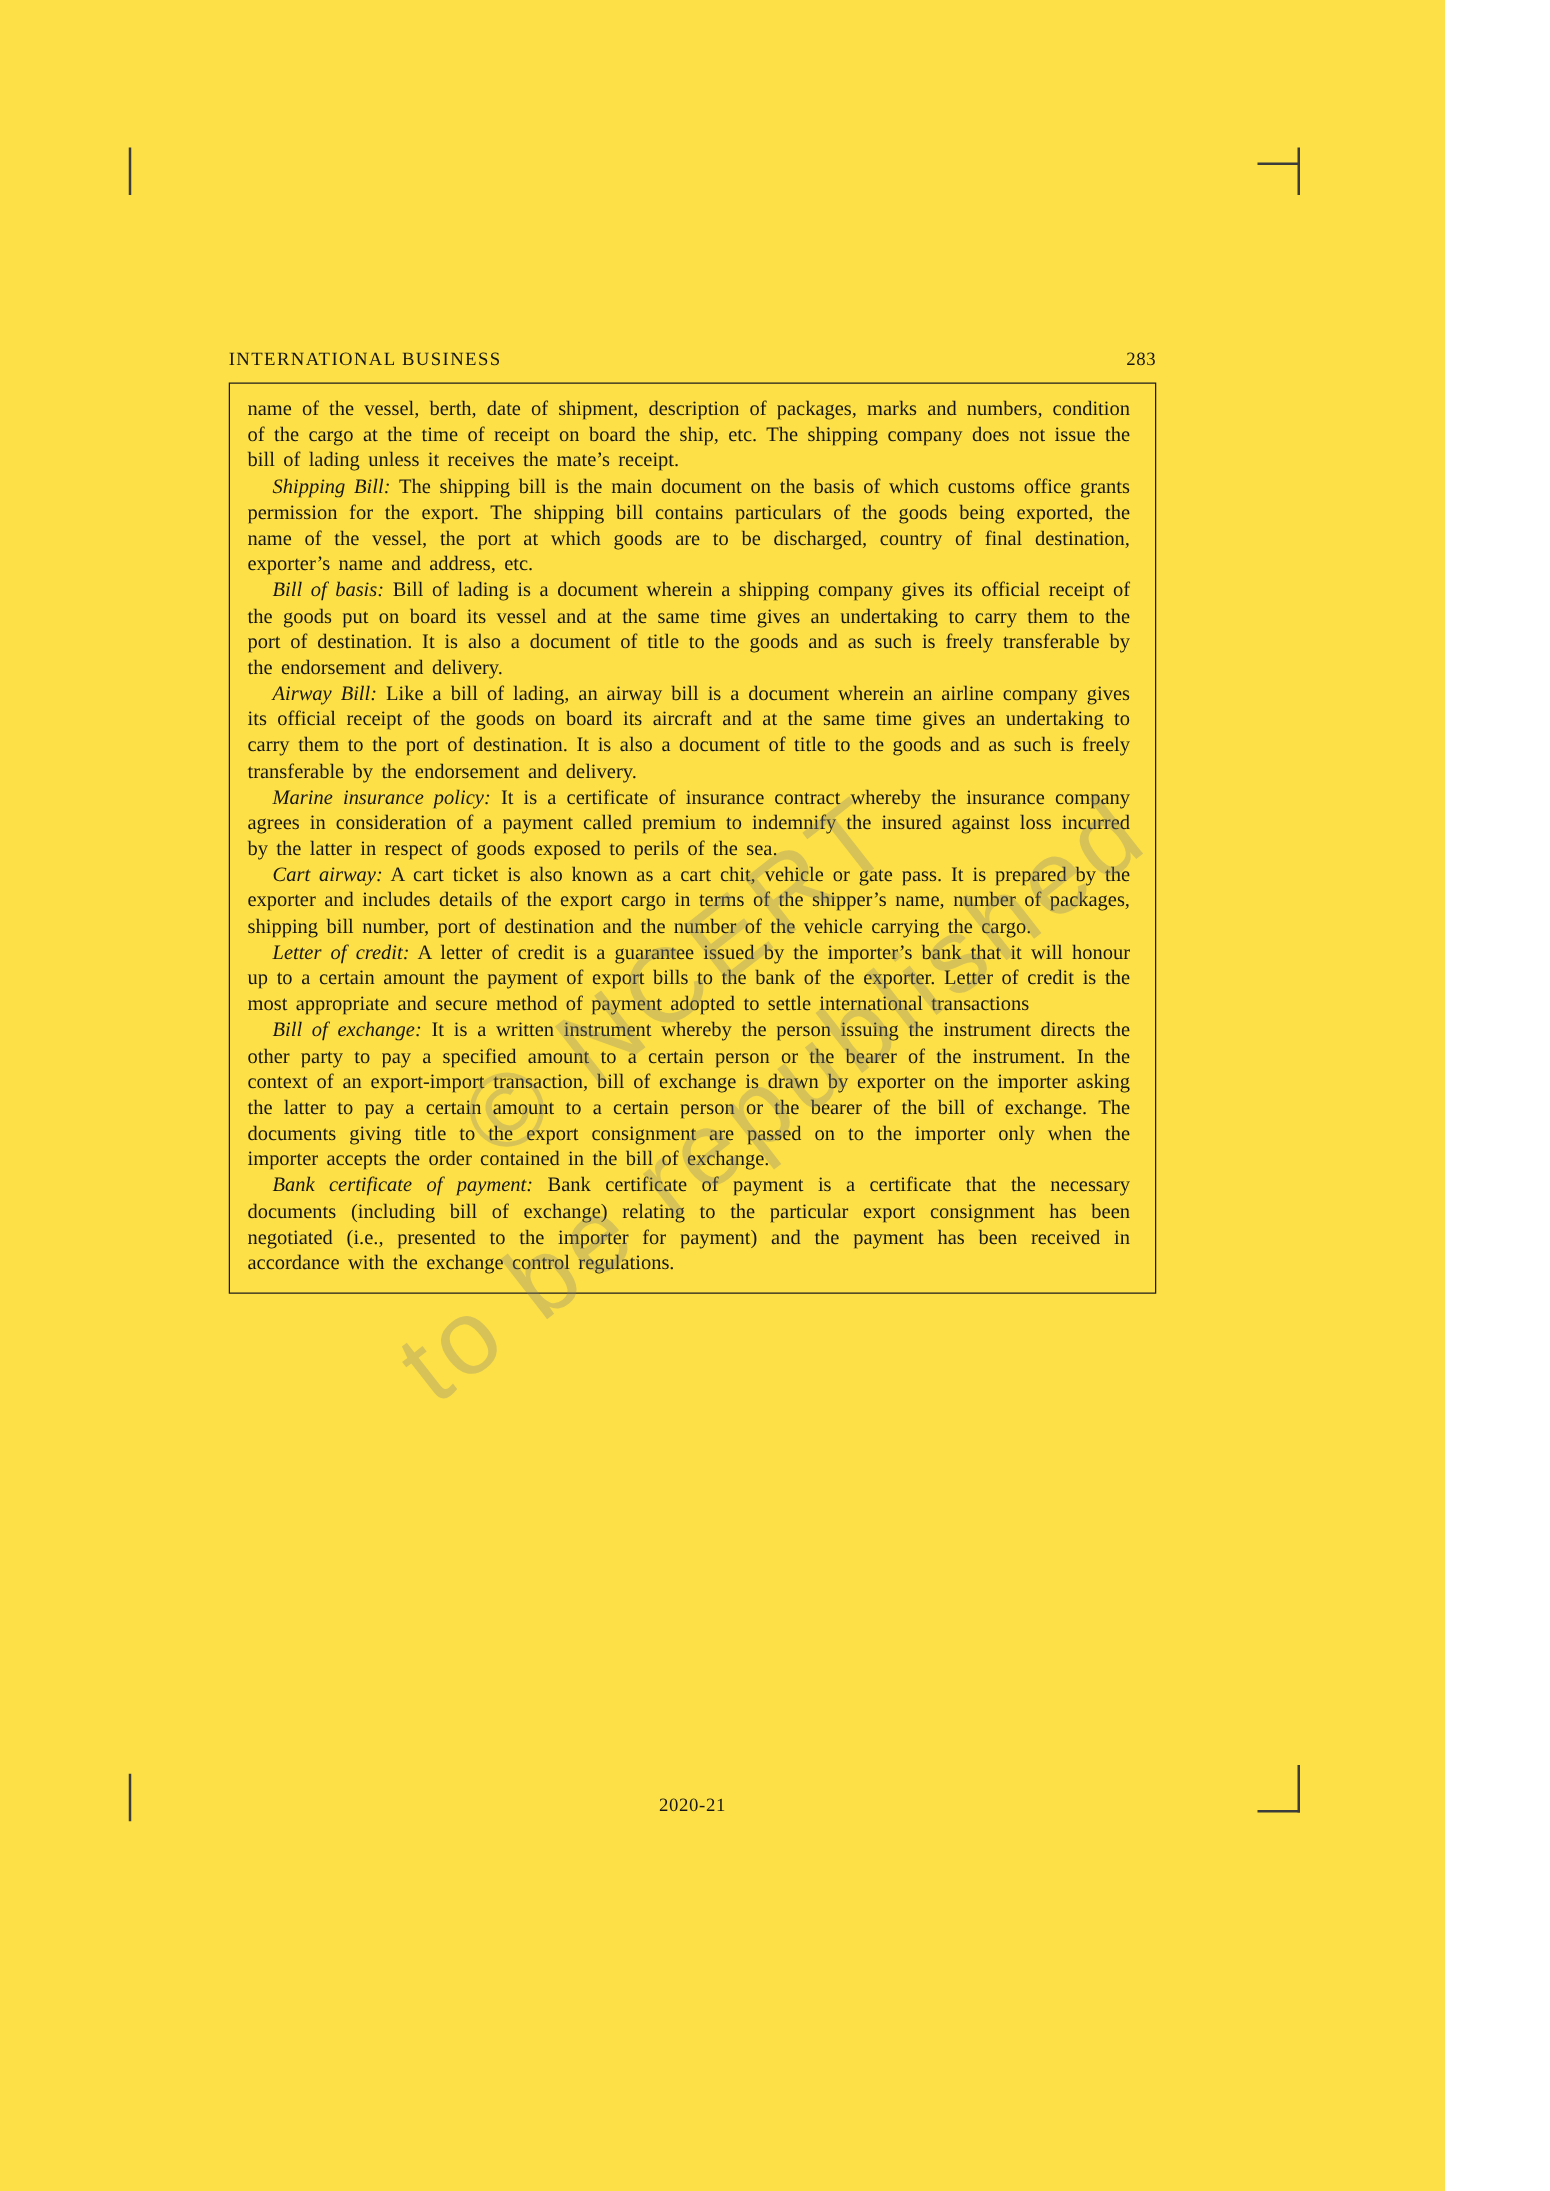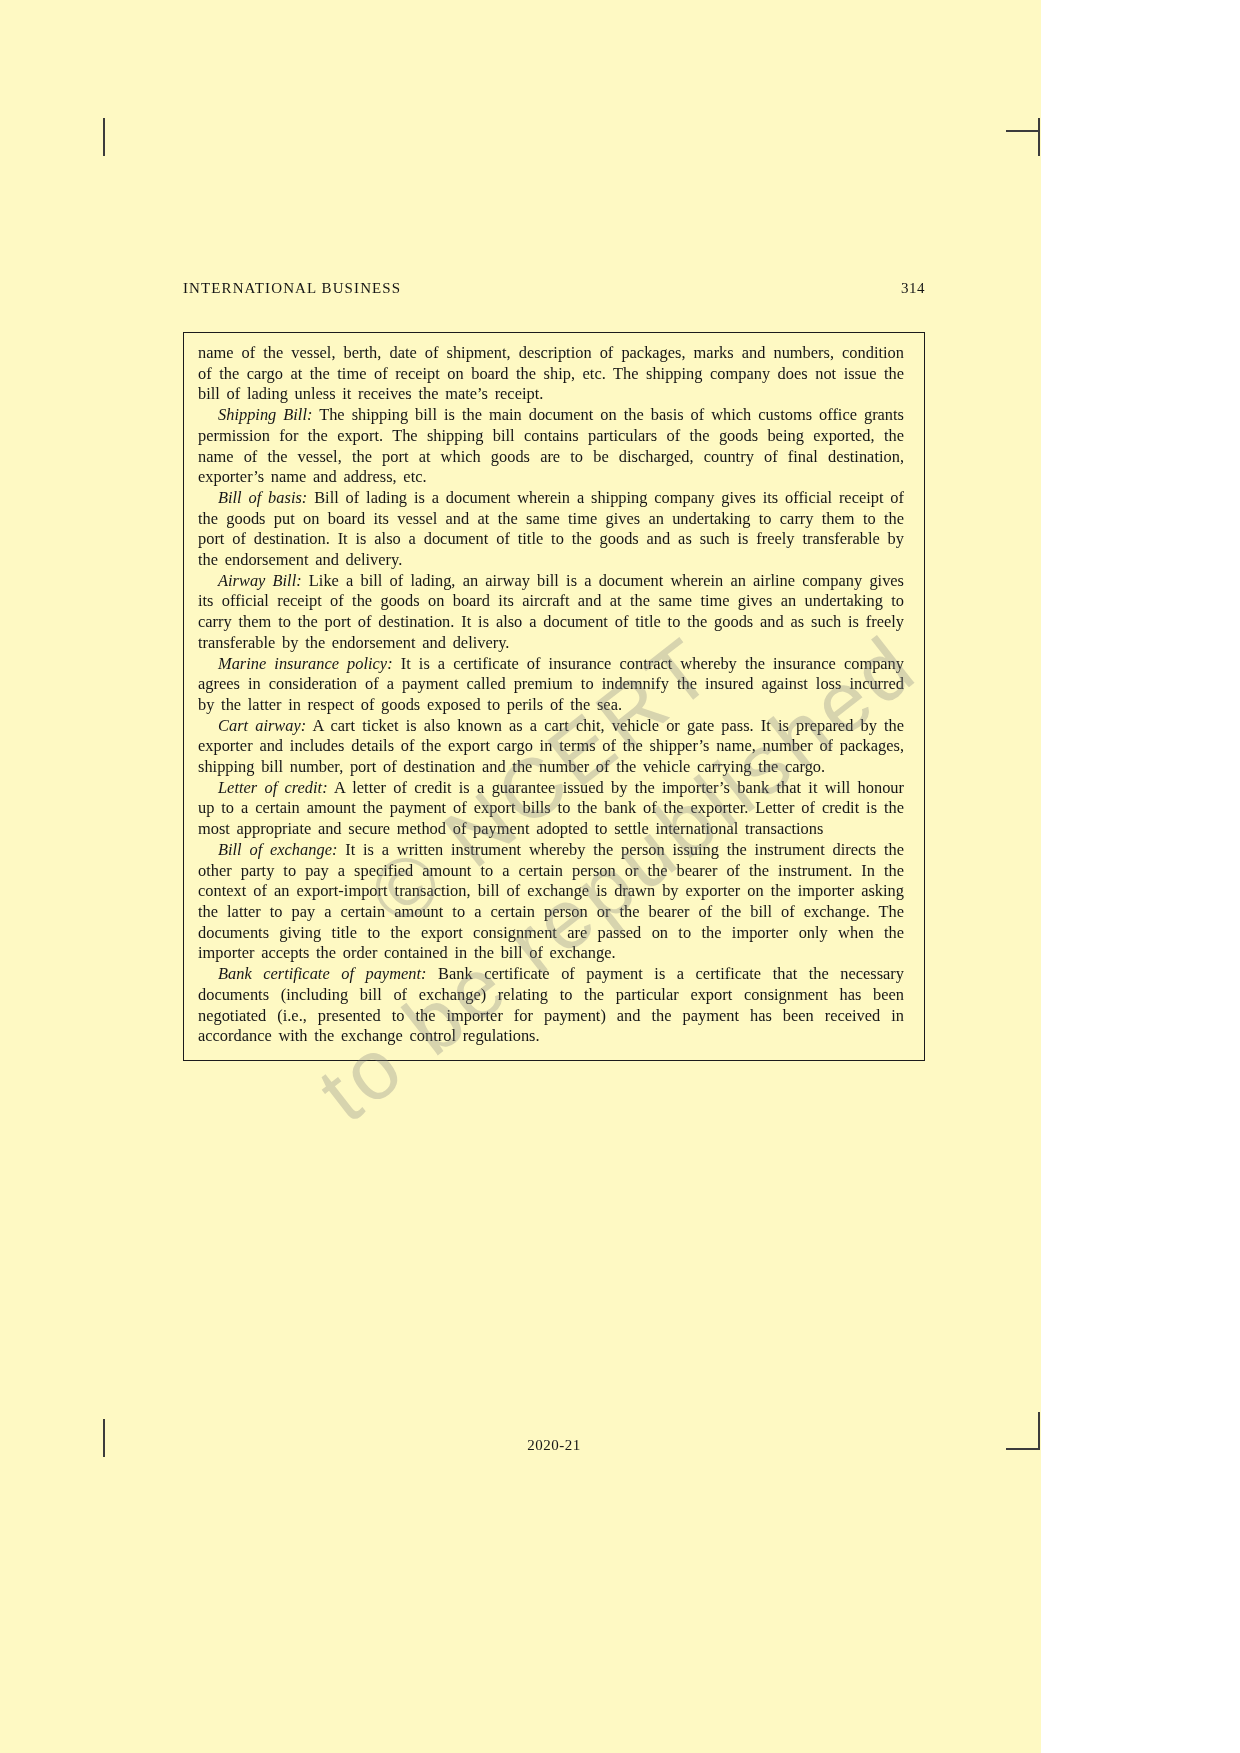--- a/index.html
+++ b/index.html
@@ -1,19 +1,19 @@
 <!DOCTYPE html>
 <html><head>
 <meta charset="utf-8">
 <style>
   html,body { margin:0; padding:0; background:#ffffff; }
   .page {
     position:relative;
-    width:1041px; height:1753px;
-    background:#fef9c3;
+    width:1156px; height:1753px;
+    background:#fde047;
     font-family:"Liberation Serif","DejaVu Serif",serif;
     color:#161616;
     overflow:hidden;
   }
 
   
   .crop { position:absolute; background:#3c3c3c; }
   .crop-tl-v { left:103px; top:118px;  width:2px;  height:38px; }
   .crop-tr-h { left:1006px; top:130px; width:34px; height:2px; }
   .crop-tr-v { left:1038px; top:118px; width:2px;  height:38px; }
@@ -22,21 +22,21 @@
   .crop-br-h { left:1006px; top:1448px; width:34px; height:2px; }
 
   .running-head {
     position:absolute; left:183px; top:280px; width:742px;
     display:flex; justify-content:space-between; align-items:baseline;
     font-size:15px; letter-spacing:1.1px;
   }
   .running-head .pageno { letter-spacing:0.5px; }
 
   .content-box {
-    position:absolute; left:183px; top:332px; width:742px;
+    position:absolute; left:183px; top:306px; width:742px;
     box-sizing:border-box;
     border:1.3px solid #1c1c1c;
     padding:10px 20px 13px 14px;
     font-size:16.4px; line-height:20.7px;
     text-align:justify;
     word-spacing:2.6px;
     z-index:1;
   }
   .para { margin:0; }
   .lead { font-style:italic;margin-left:20px; }
@@ -69,21 +69,21 @@
 
   <div class="crop crop-tl-v"></div>
   <div class="crop crop-tr-h"></div>
   <div class="crop crop-tr-v"></div>
   <div class="crop crop-bl-v"></div>
   <div class="crop crop-br-v"></div>
   <div class="crop crop-br-h"></div>
 
   <div class="running-head">
     <span>INTERNATIONAL BUSINESS</span>
-    <span class="pageno">314</span>
+    <span class="pageno">283</span>
   </div>
 
   <div class="content-box">
 
     <p class="para"><span>name of the vessel, berth, date of shipment, description of packages, marks and numbers, condition of the cargo at the time of receipt on board the ship, etc. The shipping company does not issue the bill of lading unless it receives the mate’s receipt.</span></p>
 
     <p class="para"><i class="lead">Shipping Bill:</i> <span>The shipping bill is the main document on the basis of which customs office grants permission for the export. The shipping bill contains particulars of the goods being exported, the name of the vessel, the port at which goods are to be discharged, country of final destination, exporter’s name and address, etc.</span></p>
 
     <p class="para"><i class="lead">Bill of basis:</i> <span>Bill of lading is a document wherein a shipping company gives its official receipt of the goods put on board its vessel and at the same time gives an undertaking to carry them to the port of destination. It is also a document of title to the goods and as such is freely transferable by the endorsement and delivery.</span></p>
 

